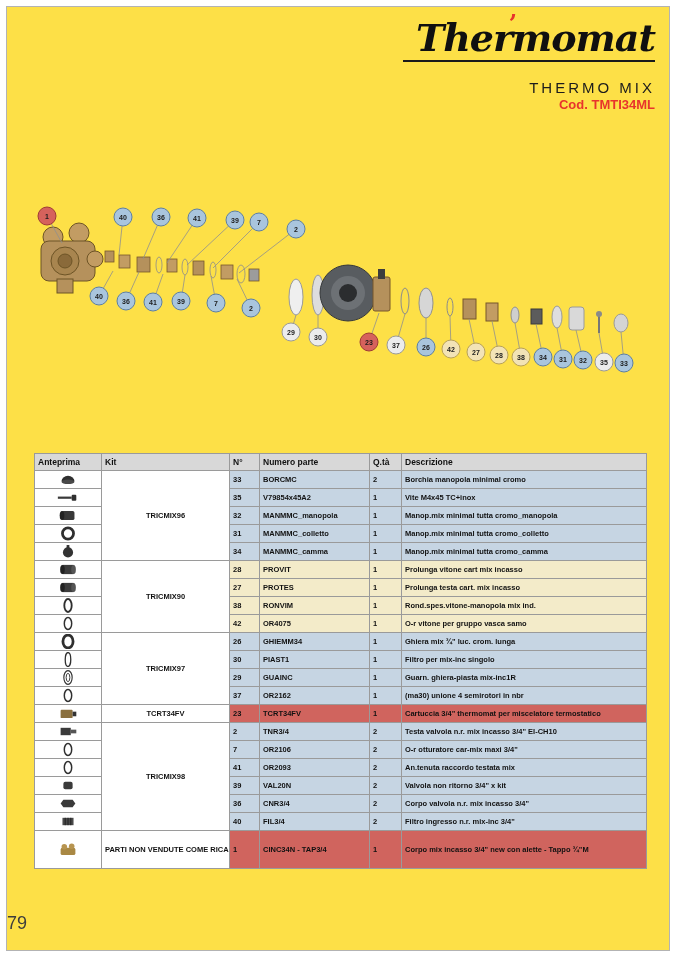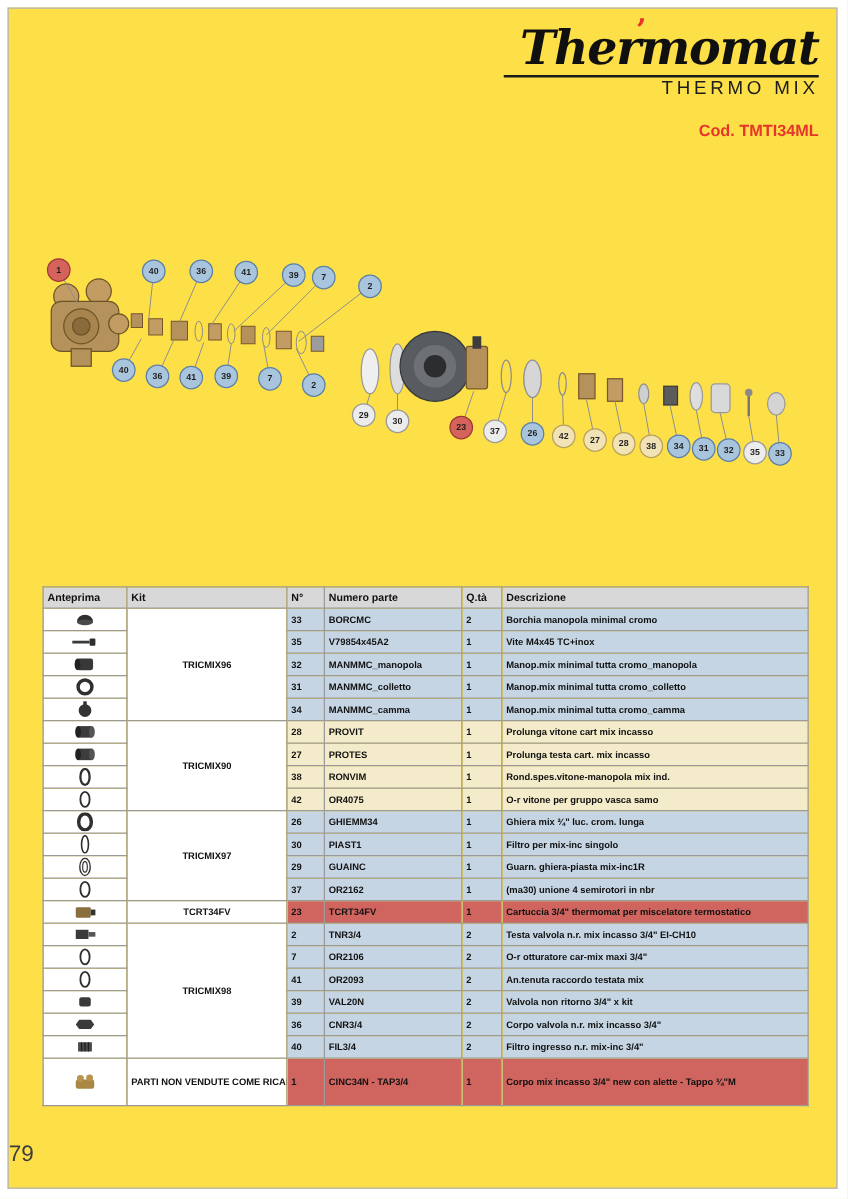--- a/index.html
+++ b/index.html
@@ -4,35 +4,35 @@
 <style>
   * { margin:0; padding:0; box-sizing:border-box; }
   html,body { width:678px; height:959px; background:#fff; font-family:"Liberation Sans",sans-serif; }
   .page { position:absolute; left:6px; top:6px; width:664px; height:945px; border:1px solid #b3b3b3; background:#fde047; overflow:hidden; }
 
   
   .brand-block { position:absolute; top:10px; right:14px; width:252px; text-align:right; }
   .brand { position:relative; font-family:"DejaVu Serif",serif; font-style:italic; font-weight:bold; font-size:38px; line-height:1.1; color:#101010; letter-spacing:-1px; }
   .brand .accent { position:absolute; top:-6px; left:42%; color:var(--accent_red,#e8342c); font-size:24px; font-style:normal; }
   .brand-rule { border-top:2px solid #1a1a1a; margin-top:1px; }
-  .subtitle { margin-top:0; font-size:15px; font-weight:500; letter-spacing:3px; color:#1c1c1c; }
+  .subtitle { margin-top:17px; font-size:15px; font-weight:500; letter-spacing:3px; color:#1c1c1c; }
   .code { position:absolute; top:90px; right:14px; font-size:13px; font-weight:bold; color:var(--accent_red,#e8342c); }
 
   
   .diagram { position:absolute; left:0; top:168px; width:660px; height:220px; }
   .leader { stroke:#8f8f8f; stroke-width:0.8; }
   .callout circle { stroke-width:1; }
   .co-blue circle   { fill:var(--callout_blue,#a9c5dd);  stroke:#5b7fa6; }
   .co-red circle    { fill:var(--callout_red,#d6625c);   stroke:#9e3a36; }
   .co-yellow circle { fill:var(--callout_yellow,#f2e3b6);stroke:#b7a15c; }
   .co-gray circle   { fill:var(--callout_gray,#ececec);  stroke:#9a9a9a; }
   .callout text { font-size:7px; font-weight:bold; fill:#1c1c1c; text-anchor:middle; dominant-baseline:central; font-family:"Liberation Sans",sans-serif; }
 
   
-  .parts { position:absolute; left:27px; top:462px; width:612px; border-collapse:collapse; table-layout:fixed; }
+  .parts { position:absolute; left:27px; top:446px; width:612px; border-collapse:collapse; table-layout:fixed; }
   .parts th, .parts td { border:1px solid #9a9a9a; overflow:hidden; white-space:nowrap; }
   .parts th { background:var(--header_gray,#d8d8d8); font-size:8.5px; font-weight:bold; text-align:left; padding:2px 3px; height:17px; color:#111; }
   .parts td { font-size:7.5px; font-weight:bold; color:#111; padding:1px 3px; height:18px; vertical-align:middle; }
   .cell-icon { background:#fff; text-align:center; }
   .cell-icon svg { width:24px; height:15px; vertical-align:middle; }
   .cell-kit { background:#fff; font-size:9px; font-weight:bold; vertical-align:top; padding-top:2px; white-space:normal; line-height:1.25;text-align:center; }
   .kit-red { color:#cc2420; }
   .row-blue  td.data { background:var(--row_blue,#c6d5e3); }
   .row-cream td.data { background:var(--row_cream,#f3ebc9); }
   .row-red   td.data { background:var(--row_red,#d0645e); }

